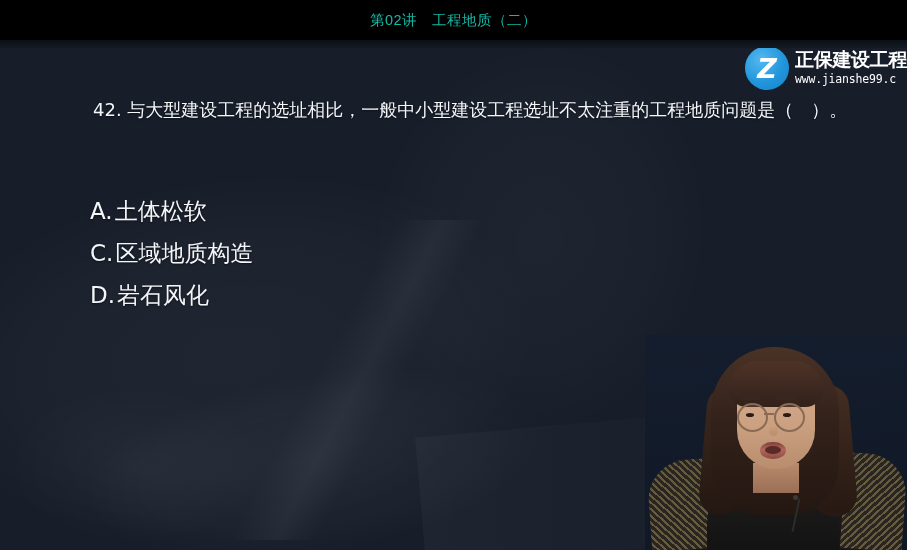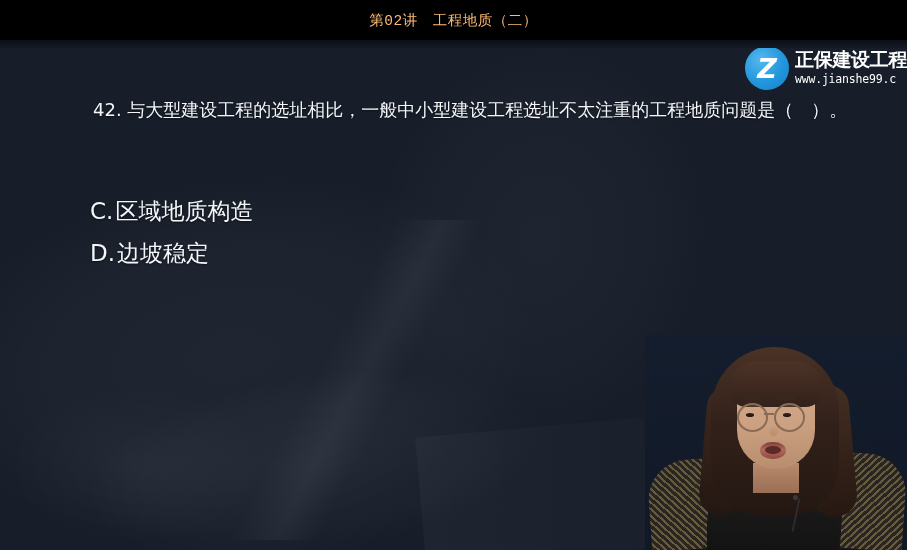--- a/index.html
+++ b/index.html
@@ -3,22 +3,22 @@
 <meta charset="utf-8">
 <style>
   html,body{margin:0;padding:0;background:#000;}
   body{width:907px;height:550px;overflow:hidden;font-family:"Liberation Sans","DejaVu Sans",sans-serif;}
 
   #frame{position:relative;width:907px;height:550px;overflow:hidden;background:#171e2a;}
 
   
   #titlebar{position:absolute;left:0;top:0;width:907px;height:40px;background:#000;
             display:flex;align-items:center;justify-content:center;z-index:40;}
-  #titlebar .title-text{color:#fdba74;font-size:14.5px;letter-spacing:.5px;
-            font-family:Liberation Mono, monospace;white-space:pre;}
+  #titlebar .title-text{color:#14b8a6;font-size:14.5px;letter-spacing:.5px;
+            font-family:Liberation Sans, sans-serif;white-space:pre;}
   #titleband{position:absolute;left:0;top:40px;width:907px;height:8px;
             background:linear-gradient(180deg,#0b0f16 0%,#141a25 100%);z-index:39;}
 
   
   #slide{position:absolute;left:0;top:40px;width:907px;height:510px;
          background:#171e2a;overflow:hidden;}
 
   
   .swirl{position:absolute;pointer-events:none;}
   #swirl-a{left:-60px;top:95px;width:760px;height:400px;
@@ -141,24 +141,27 @@
         <span id="logo-cn">正保建设工程教</span>
         <span id="logo-url">www.jianshe99.c</span>
       </div>
     </div>
 
     <div id="content">
       <div id="question">42. 与大型建设工程的选址相比，一般中小型建设工程选址不太注重的工程地质问题是（　）。</div>
 
       <div id="options">
         <div class="option">
+          <span class="opt-letter">A.</span><span class="opt-text">土体松软</span>
+        </div>
+        <div class="option">
           <span class="opt-letter">C.</span><span class="opt-text">区域地质构造</span>
         </div>
         <div class="option">
-          <span class="opt-letter">D.</span><span class="opt-text">边坡稳定</span>
+          <span class="opt-letter">D.</span><span class="opt-text">岩石风化</span>
         </div>
       </div>
     </div>
 
     <div id="video-inset">
       <div class="v-bg"></div>
       <div class="v-torso"></div>
       <div class="v-lace-l"></div>
       <div class="v-lace-r"></div>
       <div class="v-shirt"></div>

